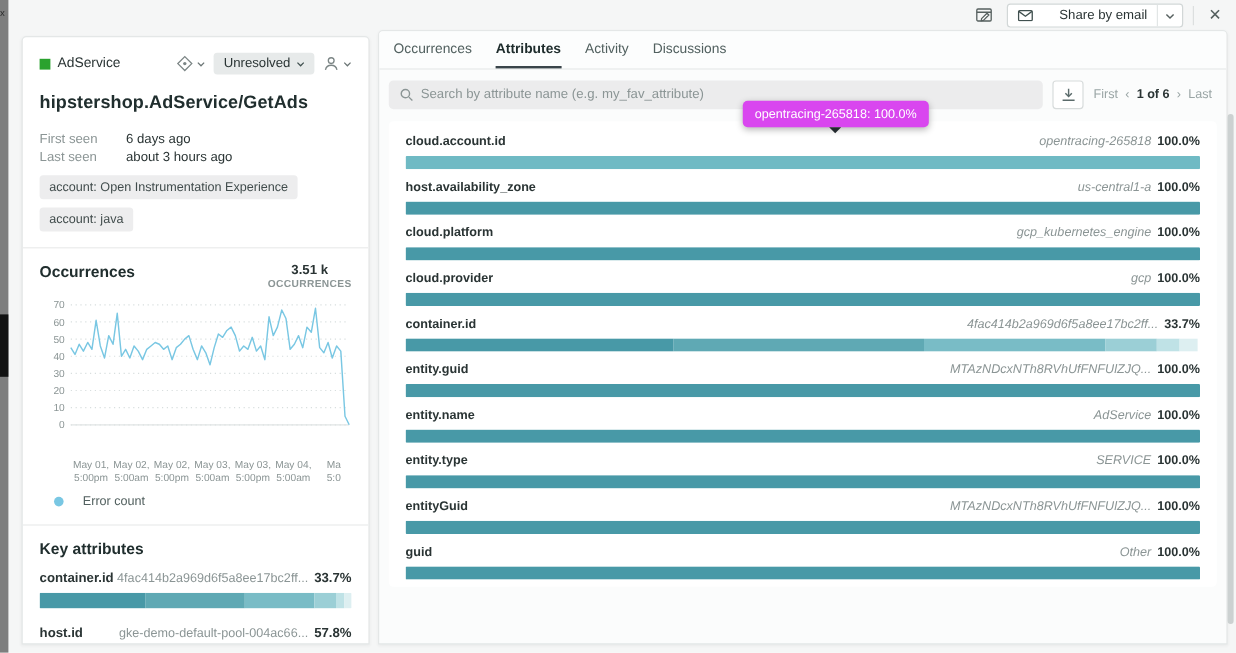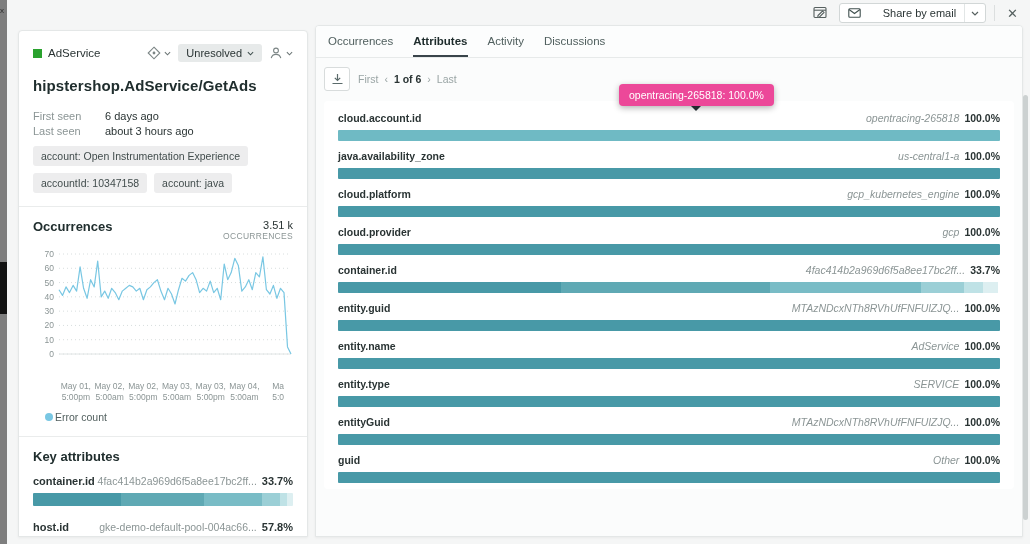--- a/index.html
+++ b/index.html
@@ -42,28 +42,28 @@
   .meta-label { width:72px; color:#8b9595; }
   .meta-value { color:#2a3434; }
 
   .tags { margin-top:9px; display:flex; flex-wrap:wrap; gap:7px; }
   .tag { background:#ededee; border-radius:3px; padding:4px 8px; font-size:10.5px; color:#414c4c; white-space:nowrap; }
 
   .divider { height:1px; background:#eaecec; margin:13px -14px 12px; }
 
   .occ-head { display:flex; align-items:flex-start; }
   .sec-title { font-size:13px; font-weight:bold; color:#202e2e; }
-  .occ-total { margin-left:auto; text-align:right; }
+  .occ-total { margin-left:auto; text-align:center;font-weight:bold; }
   .occ-total-num { font-size:11px; color:#2a3434; }
   .occ-total-label { font-size:8.5px; color:#8b9595; letter-spacing:.3px; }
 
   .chart-wrap { margin-top:8px; }
   .xlabels { display:flex; margin-left:26px; width:236px; overflow:hidden;margin-top:16px; }
   .xlab { flex:1 0 0; text-align:center; font-size:8.5px; color:#8b9595; line-height:1.25; white-space:nowrap; }
-  .legend { margin-top:9px; display:flex; align-items:center; gap:2px; padding-left:12px; }
+  .legend { margin-top:9px; display:flex; align-items:center; gap:16px; padding-left:12px; }
   .legend-dot { width:8px; height:8px; border-radius:50%; background:#79c7e3; }
   .legend-label { font-size:10.5px; color:#52605f; }
 
   .ka-row { margin-bottom:15px; }
   .ka-head { display:flex; align-items:baseline; }
   .ka-name { font-size:11px; font-weight:bold; color:#2a3434; }
   .ka-val { margin-left:auto; font-size:10.5px; color:#8b9595; }
   .ka-pct { margin-left:5px; font-size:11px; font-weight:bold; color:#2a3434; }
   .bar { display:flex; height:13px; margin-top:6px; border-radius:1px; overflow:hidden; }
   .bar > span { height:100%; }
@@ -84,21 +84,21 @@
 
   .attr-list { margin:10px 8px 0; background:#fff; border-radius:4px; padding:2px 0 6px; }
   .attr-row { padding:9px 14px 0; }
   .attr-head { display:flex; align-items:baseline; }
   .attr-name { font-size:10.5px; font-weight:bold; color:#2a3434; }
   .attr-val { margin-left:auto; font-size:10.5px; color:#8b9595;font-style:italic; }
   .attr-pct { margin-left:5px; font-size:10.5px; font-weight:bold; color:#2a3434; }
   .attr-bar { display:flex; height:11px; margin-top:6px; border-radius:1px; overflow:hidden; }
   .attr-bar > span { height:100%; }
 
-  .tooltip { position:absolute; left:303px; top:58px; background:#ec4899; color:#fff; font-size:10.5px; padding:5px 10px; border-radius:4px; white-space:nowrap; z-index:5; box-shadow:0 2px 6px rgba(0,0,0,.3); }
+  .tooltip { position:absolute; left:303px; top:58px; background:#d946ef; color:#fff; font-size:10.5px; padding:5px 10px; border-radius:4px; white-space:nowrap; z-index:5; box-shadow:0 2px 6px rgba(0,0,0,.3); }
   .tooltip:after { content:""; position:absolute; left:50%; bottom:-5px; margin-left:-5px; border:5px solid transparent; border-top-color:#232a2e; border-bottom:none; }
 
   .scroll-thumb { position:absolute; left:1023px; top:95px; width:5px; height:425px; background:#ccd1d1; border-radius:3px; }
 
   svg text { font-family:"Liberation Sans","DejaVu Sans",sans-serif; }
 </style>
 </head>
 <body>
 
 <div class="edge-strip">
@@ -174,21 +174,20 @@
         <span class="meta-value">6 days ago</span>
       </div>
       <div class="meta-row">
         <span class="meta-label">Last seen</span>
         <span class="meta-value">about 3 hours ago</span>
       </div>
     </div>
 
   <div class="tags">
       <span class="tag">account: Open Instrumentation Experience</span>
-      <span class="tag">accountId: 10347158</span>
       <span class="tag">account: java</span>
     </div>
 
   <div class="divider"></div>
 
   <div class="occ-head">
     <span class="sec-title">Occurrences</span>
     <span class="occ-total">
       <div class="occ-total-num">3.51 k</div>
       <div class="occ-total-label">OCCURRENCES</div>
@@ -262,20 +261,27 @@
 
 <div class="right-card">
   <div class="tabs" id="tabs">
       <span class="tab">Occurrences</span>
       <span class="tab active">Attributes</span>
       <span class="tab">Activity</span>
       <span class="tab">Discussions</span>
     </div>
 
   <div class="toolbar">
+    <div class="searchbox">
+      <svg width="12" height="12" viewBox="0 0 12 12" fill="none" stroke="#8b9595" stroke-width="1.2">
+        <circle cx="5" cy="5" r="3.6"></circle>
+          <path d="M8 8 L11 11"></path>
+      </svg>
+      <input type="text" placeholder="Search by attribute name (e.g. my_fav_attribute)" style="">
+    </div>
     <div class="dl-btn">
       <svg width="13" height="13" viewBox="0 0 13 13" fill="none" stroke="#5b6b6b" stroke-width="1.2">
         <path d="M6.5 1 V7"></path>
           <path d="M3.8 4.8 L6.5 7.5 L9.2 4.8"></path>
           <path d="M1.5 10.5 H11.5"></path>
       </svg>
     </div>
     <div class="pager">
       <span>First</span>
       <span>‹</span>
@@ -291,21 +297,21 @@
           <span class="attr-name">cloud.account.id</span>
           <span class="attr-val">opentracing-265818</span>
           <span class="attr-pct">100.0%</span>
         </div>
         <div class="attr-bar">
           <span style="width: 100%; background: rgb(111, 186, 196);"></span>
         </div>
       </div>
       <div class="attr-row">
         <div class="attr-head">
-          <span class="attr-name">java.availability_zone</span>
+          <span class="attr-name">host.availability_zone</span>
           <span class="attr-val">us-central1-a</span>
           <span class="attr-pct">100.0%</span>
         </div>
         <div class="attr-bar">
           <span style="width: 100%; background: rgb(72, 153, 167);"></span>
         </div>
       </div>
       <div class="attr-row">
         <div class="attr-head">
           <span class="attr-name">cloud.platform</span>

